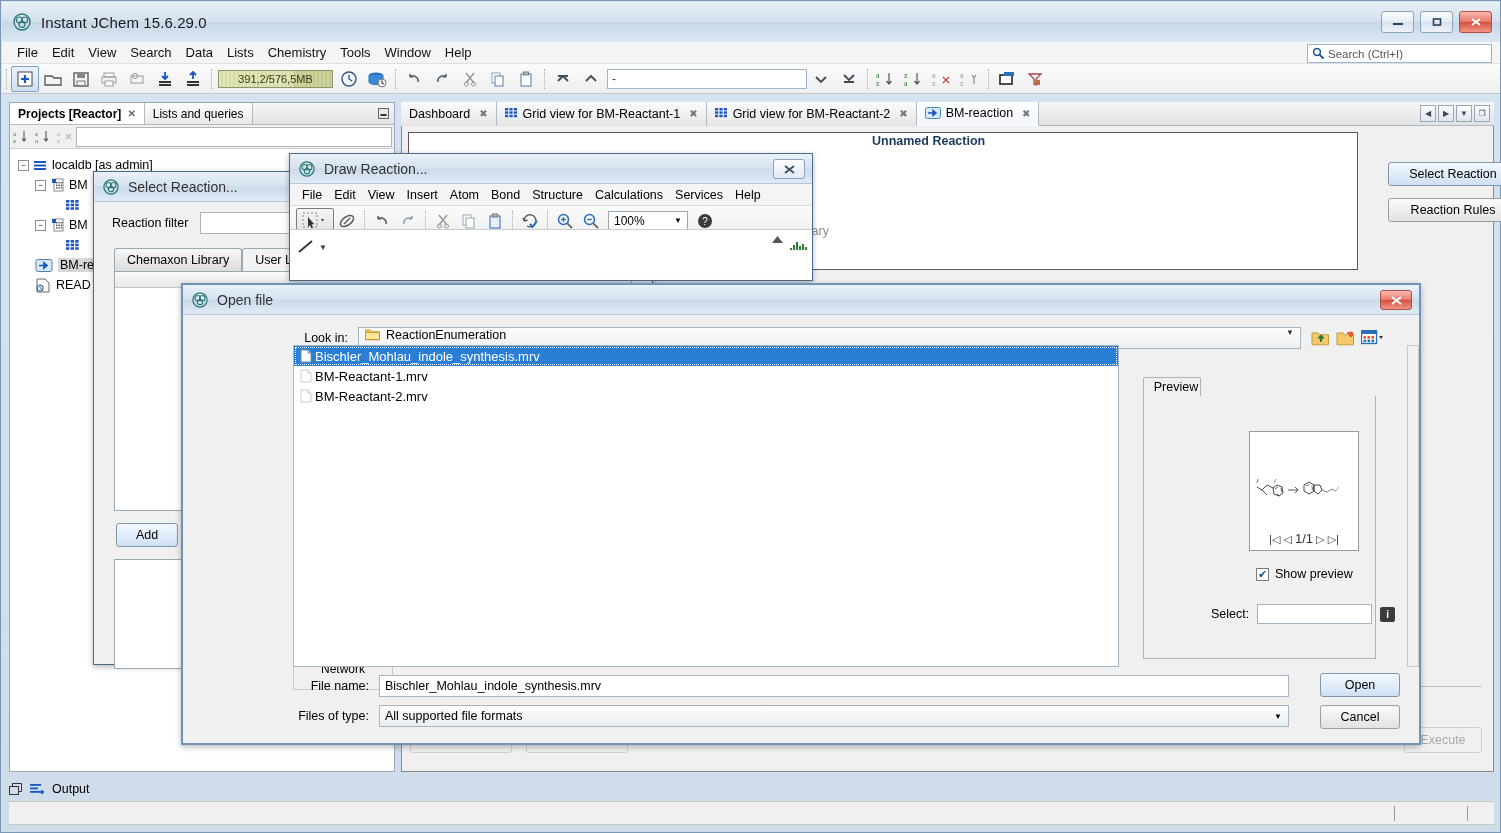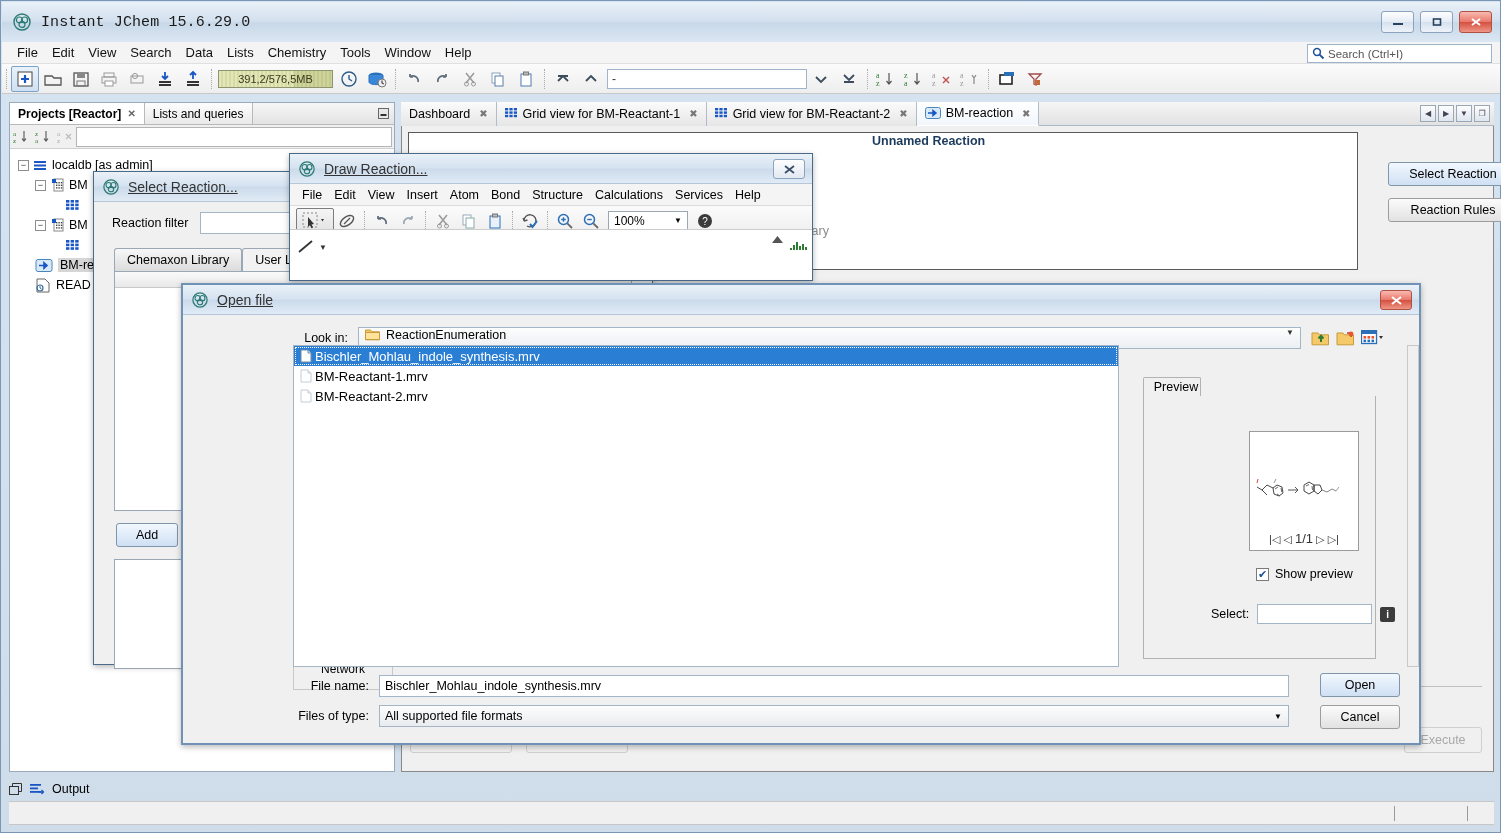--- a/index.html
+++ b/index.html
@@ -20,21 +20,21 @@
   }
 
   
   .titlebar {
     position: absolute; left: 1px; top: 1px; width: 1498px; height: 40px;
     background: linear-gradient(180deg,#e9f0f8 0%, #d3e0ee 48%, #c8d8e8 52%, #dbe7f3 100%);
     display: flex; align-items: center;
   }
   .title-icon { margin-left: 11px; width: 18px; height: 18px; }
   .title-text {
-    margin-left: 10px; font-size: 15px; color: #1a1a1a; letter-spacing: .1px; font-family: Liberation Mono, monospace;
+    margin-left: 10px; font-size: 15px; color: #1a1a1a; letter-spacing: .1px;
   }
   .win-btns { position: absolute; right: 8px; top: 9px; display: flex; gap: 6px; }
   .win-btn {
     width: 33px; height: 22px; border: 1px solid #8ba3bd;
     background: linear-gradient(180deg,#fdfdfe 0%, #e5ecf5 50%, #d6e1ee 51%, #eef3f9 100%);
     border-radius: 3px; display: flex; align-items: center; justify-content: center;
   }
   .win-btn.close { background: linear-gradient(180deg,#f9b9b0 0%,#e8776a 50%,#d4503f 51%,#ef9585 100%); border-color:#b05243; }
 
   
@@ -145,21 +145,21 @@
   .statusbar { position:absolute; left:8px; top:800px; width:1485px; height:24px; background:#f0f0f0; border:1px solid #c7c7c7; border-left:none; border-right:none; }
   .st-div { position:absolute; top:4px; width:1px; height:15px; background:#9a9a9a; }
 
   
   .dlg { position:absolute; background:#f0f0f0; border:1px solid #4a6a8a; box-shadow:0 2px 6px rgba(0,0,0,.28); }
   .dlg-title {
     height:30px; display:flex; align-items:center;
     background:linear-gradient(180deg,#eaf1f8 0%, #d5e2f0 48%, #cbdaea 52%, #e0ebf6 100%);
     border-bottom:1px solid #b4c6d8;
   }
-  .dlg-title .t { margin-left:9px; font-size:14px; color:#333;text-decoration:underline; }
+  .dlg-title .t { margin-left:9px; font-size:14px; color:#333; }
   .dlg-title .ico { margin-left:9px; }
   .dlg-close {
     position:absolute; right:7px; top:5px; width:32px; height:20px; border:1px solid #b05243; border-radius:3px;
     background:linear-gradient(180deg,#f9b9b0 0%,#e8776a 50%,#d4503f 51%,#ef9585 100%);
     display:flex; align-items:center; justify-content:center;
   }
   .dlg-close.gray { background:linear-gradient(180deg,#fdfdfe,#e2e9f2); border-color:#8ba3bd; }
 
   #dlg-select { left:92px; top:170px; width:560px; height:494px; }
   #dlg-select .row { display:flex; align-items:center; padding:10px 0 0 18px; }

